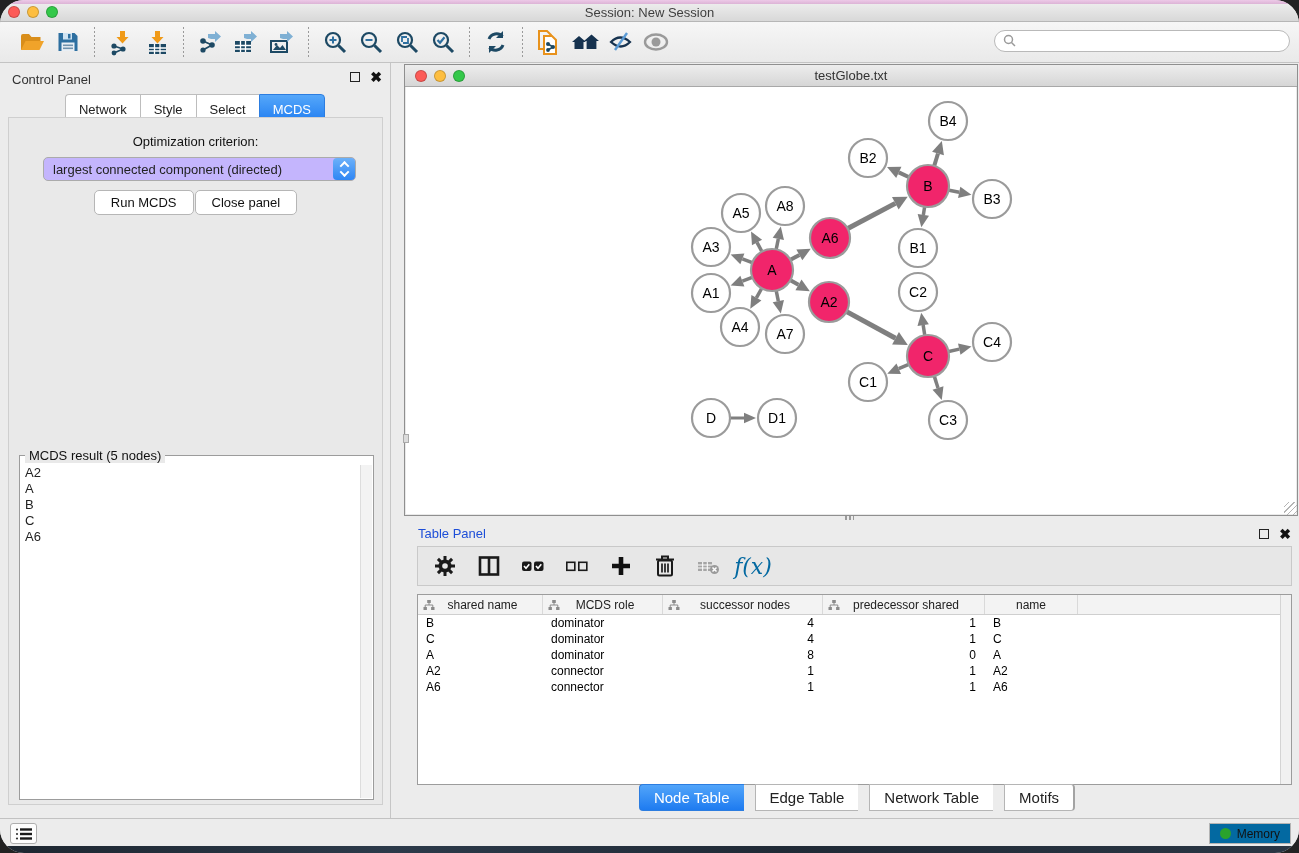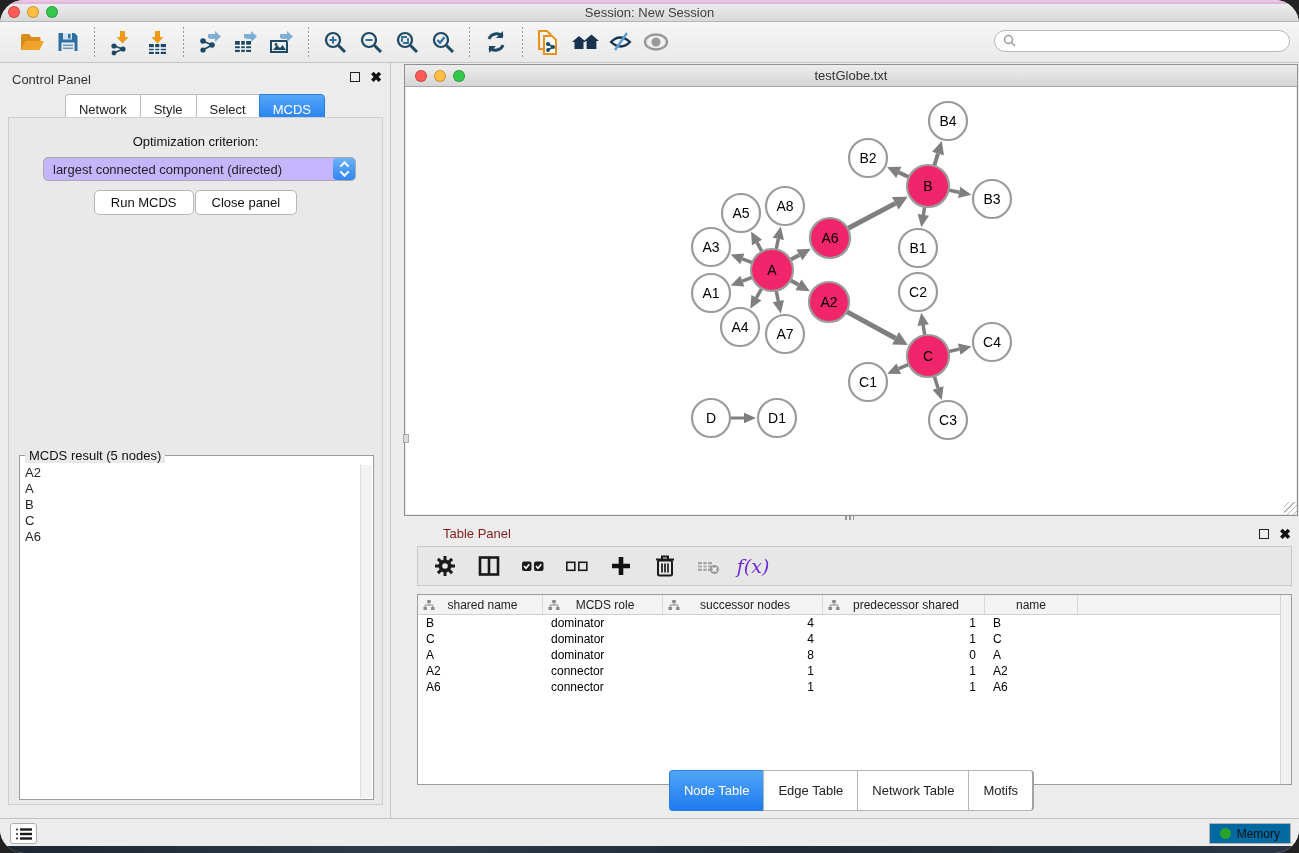--- a/index.html
+++ b/index.html
@@ -80,42 +80,42 @@
   .net-canvas { position:absolute; left:1px; top:22px; right:1px; bottom:1px; background:#fff; }
   .resize-grip { position:absolute; right:0; bottom:0; width:13px; height:13px;
     background:repeating-linear-gradient(135deg, transparent 0 3px, #b5b5b5 3px 4px); }
   .side-grip { position:absolute; left:-2px; top:369px; width:6px; height:9px;
     background:#dcdcdc; border:1px solid #aaa; }
   .divider-grip { left:845px; top:516px; width:9px; height:5px;
     background:repeating-linear-gradient(90deg,#9a9a9a 0 2px, transparent 2px 4px); }
 
   
   .table-panel { left:404px; top:520px; width:895px; height:298px; background:#ececec; }
-  .tp-title { position:absolute; left:14px; top:6px; font-size:13px; color:#7f1d1d;margin-left:25px; }
+  .tp-title { position:absolute; left:14px; top:6px; font-size:13px; color:#1d4ed8; }
   .tp-toolbar { position:absolute; left:13px; right:7px; top:26px; height:40px;
     background:#e7e7e7; border:1px solid #c9c9c9; display:flex; align-items:center;
     gap:16px; padding-left:13px; }
   .tp-toolbar .tbtn { width:28px; }
-  .fx { font-family:"DejaVu Serif", serif; font-style:italic; font-size:19px; color:#6d28d9; }
+  .fx { font-family:"DejaVu Serif", serif; font-style:italic; font-size:22px; color:#0369a1; }
   .tbl-wrap { position:absolute; left:13px; right:7px; top:74px; bottom:33px;
     background:#fff; border:1px solid #9c9c9c; overflow:hidden; }
   .tbl-header { display:flex; height:20px; background:#f3f3f3; border-bottom:1px solid #cfcfcf;
     font-size:12px; color:#222; }
   .tbl-hcell { display:flex; align-items:center; justify-content:center; gap:5px;
     border-right:1px solid #d9d9d9; position:relative; }
   .tbl-hcell svg { position:absolute; left:5px; top:5px; }
   .tbl-row { display:flex; height:16px; font-size:12px; color:#000; align-items:center; }
   .tbl-cell { overflow:hidden; white-space:nowrap; }
   .al { padding-left:8px; text-align:left; }
   .ar { padding-right:9px; text-align:right; }
   .tbl-scroll { position:absolute; right:0; top:0; bottom:0; width:11px;
     background:#f1f1f1; border-left:1px solid #d4d4d4; }
   .tp-tabs { position:absolute; left:0; bottom:7px; width:100%; display:flex; justify-content:center; }
-  .tp-tab { font-size:13px; padding:12px 14px; background:#fff; border:1px solid #b5b5b5;
-    border-right:none; color:#222; }
+  .tp-tab { font-size:15px; padding:4px 14px; background:#fff; border:1px solid #b5b5b5;
+    border-right:none; color:#222;margin-left:11px; }
   .tp-tab:first-child { border-radius:4px 0 0 4px; }
   .tp-tab:last-child { border-radius:0 4px 4px 0; border-right:2px solid #a3a3a3; }
   .tp-tab.sel { background:linear-gradient(#52a5fa,#1e7bf0); color:#fff; border-color:#2c7de0; }
 
   
   .statusbar { left:0; top:818px; width:1299px; height:28px; background:#ececec;
     border-top:1px solid #c2c2c2; }
   .list-btn { position:absolute; left:10px; top:4px; width:27px; height:21px; background:#fdfdfd;
     border:1px solid #aeaeae; border-radius:3px; display:flex; align-items:center; justify-content:center; }
   .memory-btn { position:absolute; right:8px; top:4px; height:21px; background:#0369a1;

